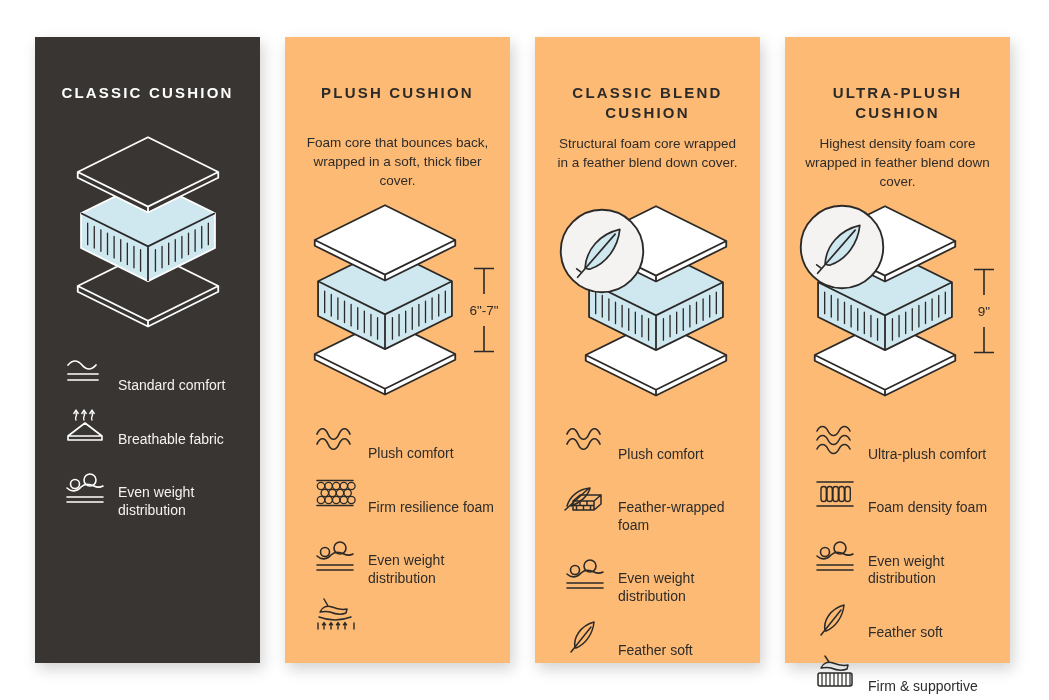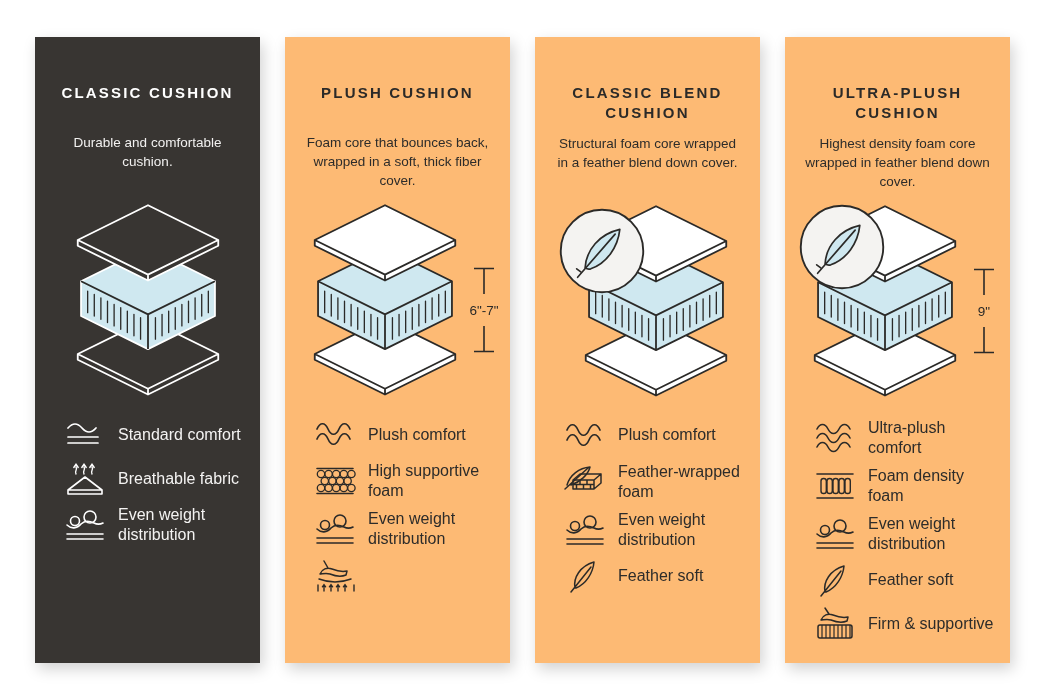--- a/index.html
+++ b/index.html
@@ -36,21 +36,21 @@
   .badge-c4{left:12px;top:4px;}
   .measure{position:absolute;right:4px;top:70px;width:44px;height:86px;color:var(--ink);}
   .measure text{
     font-family:"Liberation Sans","DejaVu Sans",sans-serif;
     font-size:13.5px;fill:currentColor;
   }
   .features{margin-top:8px;padding:0 12px 0 28px;}
   .frow{display:flex;align-items:center;min-height:36px;margin-bottom:8px;}
   .ficon{flex:0 0 46px;color:var(--ink);}
   .ficon svg{display:block;width:44px;height:36px;}
-  .flabel{font-size:16px;line-height:1.26;padding-left:9px;}
+  .flabel{font-size:14px;line-height:1.26;padding-left:9px;margin-top:28px;}
   .col-dark .flabel{color:#f4f3f2;}
   .iconlib{position:absolute;width:0;height:0;overflow:hidden;}
 </style>
 </head>
 <body>
 
 <svg class="iconlib" aria-hidden="true">
   <defs>
     <symbol id="cushion-symbol" viewBox="0 0 210 242">
 
@@ -135,21 +135,20 @@
       <rect x="5" y="19" width="34" height="13" rx="2" fill="none" stroke="currentColor" stroke-width="1.5"></rect>
       <path fill="none" stroke="currentColor" stroke-width="1.2" d="M9,19 V32 M13,19 V32 M17,19 V32 M21,19 V32 M25,19 V32 M29,19 V32 M33,19 V32 M37,19 V32"></path>
     </symbol>
   </defs>
 </svg>
 
 <div class="board">
 
   <section class="col col-dark">
     <h2 class="title">CLASSIC CUSHION</h2>
-    <p class="desc">Durable and comfortable cushion.</p>
     <div class="illus">
       <svg class="cushion" viewBox="0 0 210 242">
           <use href="#cushion-symbol"></use>
         </svg>
     </div>
     <div class="features">
       <div class="frow">
         <span class="ficon">
             <svg viewBox="0 0 44 36">
               <use href="#icon-wave1"></use>
@@ -196,21 +195,21 @@
             </svg>
           </span>
         <span class="flabel">Plush comfort</span>
       </div>
       <div class="frow">
         <span class="ficon">
             <svg viewBox="0 0 44 36">
               <use href="#icon-bubbles"></use>
             </svg>
           </span>
-        <span class="flabel">High supportive foam</span>
+        <span class="flabel">Firm resilience foam</span>
       </div>
       <div class="frow">
         <span class="ficon">
             <svg viewBox="0 0 44 36">
               <use href="#icon-even"></use>
             </svg>
           </span>
         <span class="flabel">Even weight distribution</span>
       </div>
       <div class="frow">

